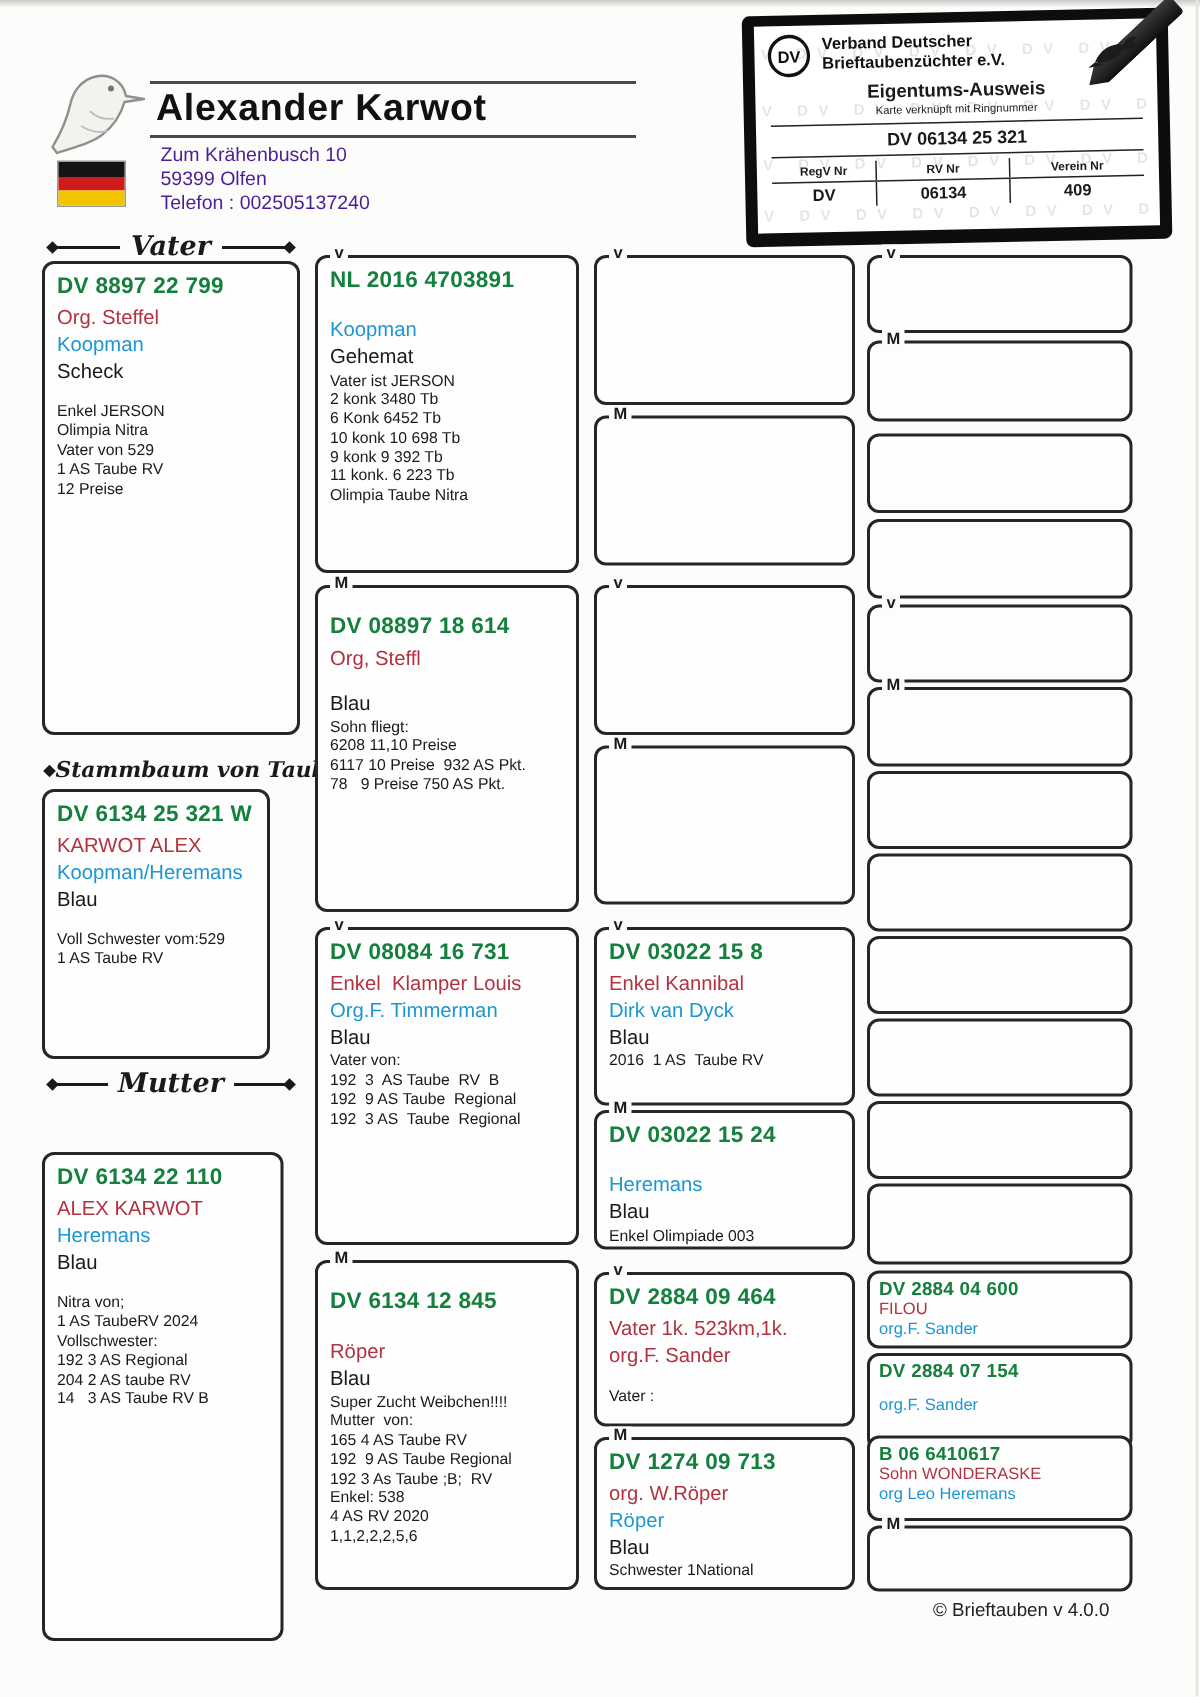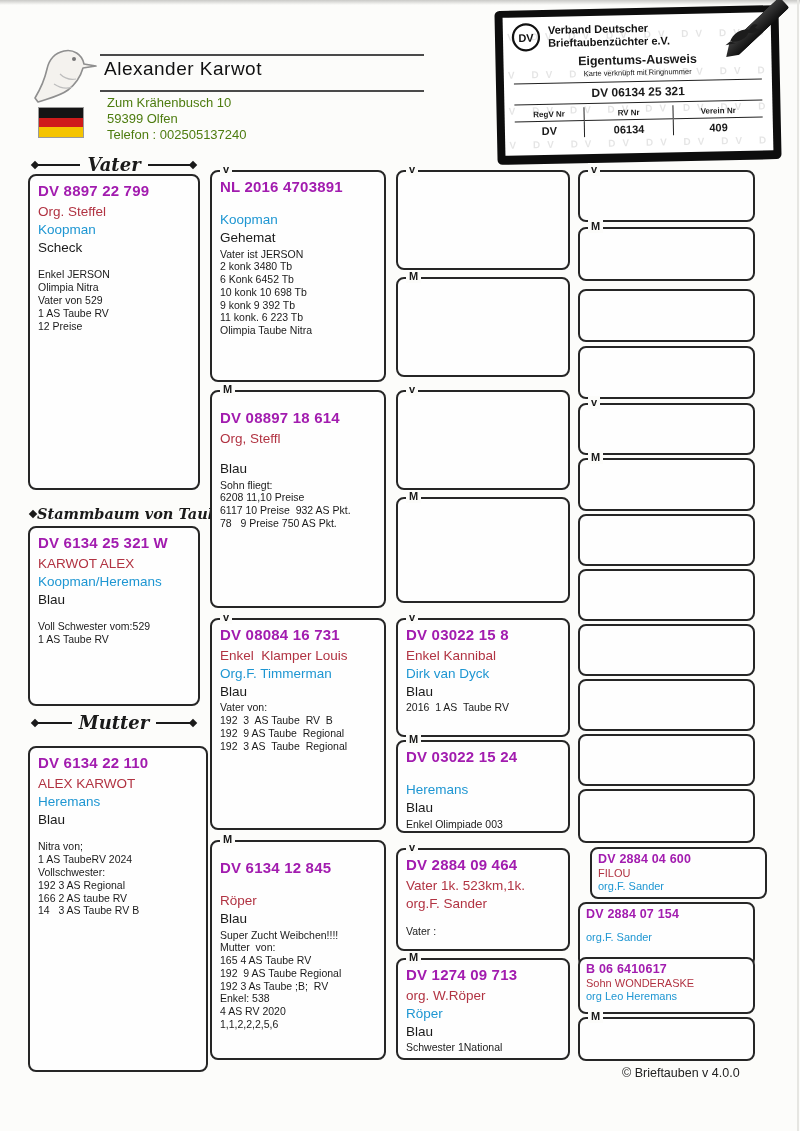--- a/index.html
+++ b/index.html
@@ -3,22 +3,22 @@
 <meta charset="utf-8">
 <style>
   *{margin:0;padding:0;box-sizing:border-box}
   html,body{width:800px;height:1131px}
   body{position:relative;background:#fcfcfa;font-family:"Liberation Sans",sans-serif;color:#1a1a1a;overflow:hidden}
   .scan-top{position:absolute;top:0;left:0;right:0;height:5px;background:linear-gradient(#c9c9c6,#fcfcfa)}
   .scan-right{position:absolute;top:0;bottom:0;right:1px;width:2px;background:#e6e6e2}
 
   
   .rule{position:absolute;height:2px;background:#4a4a4a}
-  .owner-name{position:absolute;font-size:19px;font-weight:normal;letter-spacing:.5px;color:#111}
-  .addr{position:absolute;font-size:13px;color:#4d7c0f;line-height:16px}
+  .owner-name{position:absolute;font-size:25px;font-weight:bold;letter-spacing:.5px;color:#111}
+  .addr{position:absolute;font-size:13px;color:#4c1d95;line-height:16px}
   .flag{position:absolute;width:46px;height:31px;border:1px solid #9a9a9a;display:flex;flex-direction:column}
   .flag div{flex:1}
 
   
   .ausweis{position:absolute;left:496px;top:8px;width:284px;height:154px;background:#0d0d0d;border-radius:5px;padding:7px 8px 9px;transform:rotate(-1.2deg)}
   .aus-card{position:relative;background:#fff;width:100%;height:100%;overflow:hidden}
   .wm{position:absolute;left:-10px;right:0;font-size:10px;font-weight:bold;letter-spacing:7px;color:#000;opacity:.10;white-space:nowrap;z-index:0}
   .aus-head{position:relative;z-index:1;display:flex;align-items:center;gap:7px;padding:5px 8px 2px}
   .aus-org{font-weight:bold;font-size:11px;line-height:1.2;color:#111}
   .aus-pigeon{margin-left:auto}
@@ -36,21 +36,21 @@
   .gline{flex:1;height:2px;background:#1a1a1a;position:relative}
   .gline.l::before{content:"";position:absolute;left:0;top:-2px;width:6px;height:6px;background:#1a1a1a;transform:rotate(45deg)}
   .gline.r::after{content:"";position:absolute;right:0;top:-2px;width:6px;height:6px;background:#1a1a1a;transform:rotate(45deg)}
   .gtext{font-family:"DejaVu Serif",serif;font-weight:bold;font-style:italic;font-size:18px;white-space:nowrap;padding:0 2px}
   .gtext.long{font-size:14.5px}
 
   
   .box{position:absolute;border:2px solid #262626;border-radius:8px;background:#fefefe;padding:6px 8px;line-height:1.25}
   .box .marker{position:absolute;top:-9px;left:8px;background:#fcfcfa;padding:0 3px;font-weight:bold;font-size:11px;line-height:1.2}
   .ln{white-space:pre-wrap}
-  .ln.ring{font-weight:bold;font-size:15px;letter-spacing:.2px;margin-bottom:3px;color:#a21caf}
+  .ln.ring{font-weight:bold;font-size:15px;letter-spacing:.2px;margin-bottom:3px;color:#15803d}
   .ln.red{color:var(--red);font-size:13.5px;margin:1px 0}
   .ln.blue{color:var(--blue);font-size:13.5px;margin:1px 0}
   .ln.k{font-size:13.5px;margin:1px 0}
   .ln.s{font-size:10.5px;line-height:1.22}
   .ln.gap{height:11px}
   .box.sm{padding:3px 6px;line-height:1.15}
   .box.sm .ln.ring{font-size:12.5px;margin-bottom:1px}
   .box.sm .ln.red,.box.sm .ln.blue,.box.sm .ln.k{font-size:11px;margin:0}
   .box.sm .ln.gap{height:9px}
 
@@ -143,40 +143,40 @@
     <div class="ln red">Org. Steffel</div>
     <div class="ln blue">Koopman</div>
     <div class="ln k">Scheck</div>
     <div class="ln gap"></div>
     <div class="ln s">Enkel JERSON</div>
     <div class="ln s">Olimpia Nitra</div>
     <div class="ln s">Vater von 529</div>
     <div class="ln s">1 AS Taube RV</div>
     <div class="ln s">12 Preise</div>
   </div>
-<div class="box" style="left:28px;top:526px;width:172px;height:180px">
+<div class="box" style="left:28px;top:526px;width:152px;height:180px">
     <div class="ln ring">DV 6134 25 321 W</div>
     <div class="ln red">KARWOT ALEX</div>
     <div class="ln blue">Koopman/Heremans</div>
     <div class="ln k">Blau</div>
     <div class="ln gap"></div>
     <div class="ln s">Voll Schwester vom:529</div>
     <div class="ln s">1 AS Taube RV</div>
   </div>
-<div class="box" style="left:28px;top:746px;width:180px;height:326px">
+<div class="box" style="left:28px;top:768px;width:161px;height:326px">
     <div class="ln ring">DV 6134 22 110</div>
     <div class="ln red">ALEX KARWOT</div>
     <div class="ln blue">Heremans</div>
     <div class="ln k">Blau</div>
     <div class="ln gap"></div>
     <div class="ln s">Nitra von;</div>
     <div class="ln s">1 AS TaubeRV 2024</div>
     <div class="ln s">Vollschwester:</div>
     <div class="ln s">192 3 AS Regional</div>
-    <div class="ln s">166 2 AS taube RV</div>
+    <div class="ln s">204 2 AS taube RV</div>
     <div class="ln s">14   3 AS Taube RV B</div>
   </div>
 
 <div class="box" style="left:210px;top:170px;width:176px;height:212px">
     <span class="marker">v</span>
     <div class="ln ring">NL 2016 4703891</div>
     <div class="ln gap"></div>
     <div class="ln blue">Koopman</div>
     <div class="ln k">Gehemat</div>
     <div class="ln s">Vater ist JERSON</div>
@@ -285,21 +285,21 @@
   </div>
 <div class="box sm" style="left:578px;top:458px;width:177px;height:53px">
     <span class="marker">M</span>
   </div>
 <div class="box sm" style="left:578px;top:514px;width:177px;height:52px"></div>
 <div class="box sm" style="left:578px;top:569px;width:177px;height:52px"></div>
 <div class="box sm" style="left:578px;top:624px;width:177px;height:52px"></div>
 <div class="box sm" style="left:578px;top:679px;width:177px;height:52px"></div>
 <div class="box sm" style="left:578px;top:734px;width:177px;height:52px"></div>
 <div class="box sm" style="left:578px;top:789px;width:177px;height:54px"></div>
-<div class="box sm" style="left:590px;top:847px;width:177px;height:52px">
+<div class="box sm" style="left:578px;top:847px;width:177px;height:52px">
     <div class="ln ring">DV 2884 04 600</div>
     <div class="ln red">FILOU</div>
     <div class="ln blue">org.F. Sander</div>
   </div>
 <div class="box sm" style="left:578px;top:902px;width:177px;height:65px">
     <div class="ln ring">DV 2884 07 154</div>
     <div class="ln gap"></div>
     <div class="ln blue">org.F. Sander</div>
   </div>
 <div class="box sm" style="left:578px;top:957px;width:177px;height:57px">

